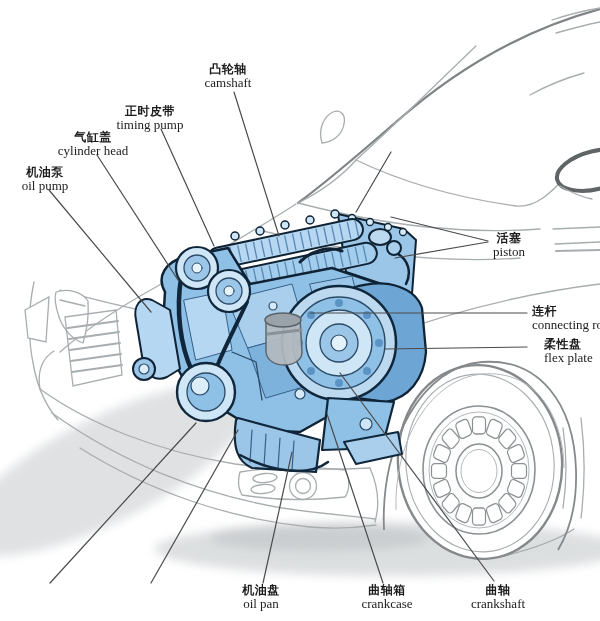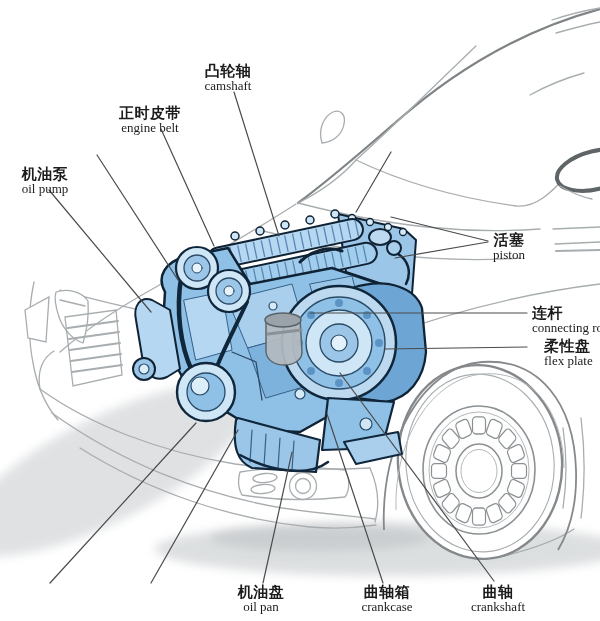--- a/index.html
+++ b/index.html
@@ -2,21 +2,21 @@
 <html><head>
 <meta charset="utf-8">
 <style>
   html,body{margin:0;padding:0;background:#ffffff;}
   #stage{position:relative;width:600px;height:621px;background:#ffffff;overflow:hidden;
          font-family:"Liberation Serif","DejaVu Serif",serif;}
   #art{position:absolute;left:0;top:0;}
   .lbl{position:absolute;color:#1c1c1c;text-align:center;line-height:1.08;white-space:nowrap;z-index:5;}
   .lbl.c{transform:translateX(-50%);}
   .lbl.l{text-align:left;}
-  .lbl .zh{font-size:15px;font-weight:600;letter-spacing:.5px;}
+  .lbl .zh{font-size:12px;font-weight:600;letter-spacing:.5px;}
   .lbl .en{font-size:13px;}
 </style>
 </head>
 <body>
 
 <div id="stage">
 
 <svg id="art" width="600" height="621" viewBox="0 0 600 621">
   <defs>
     <filter id="soft" x="-40%" y="-40%" width="180%" height="180%">
@@ -222,21 +222,25 @@
     <line x1="494" y1="581" x2="340" y2="373"></line>
   </g>
 </svg>
 
   <div class="lbl c" style="left:228px;top:63px">
     <div class="zh">凸轮轴</div>
     <div class="en">camshaft</div>
   </div>
   <div class="lbl c" style="left:150px;top:105px">
     <div class="zh">正时皮带</div>
-    <div class="en">engine belt</div>
+    <div class="en">timing pump</div>
+  </div>
+  <div class="lbl c" style="left:93px;top:131px">
+    <div class="zh">气缸盖</div>
+    <div class="en">cylinder head</div>
   </div>
   <div class="lbl c" style="left:45px;top:166px">
     <div class="zh">机油泵</div>
     <div class="en">oil pump</div>
   </div>
   <div class="lbl c" style="left:509px;top:232px">
     <div class="zh">活塞</div>
     <div class="en">piston</div>
   </div>
   <div class="lbl l" style="left:532px;top:305px">

